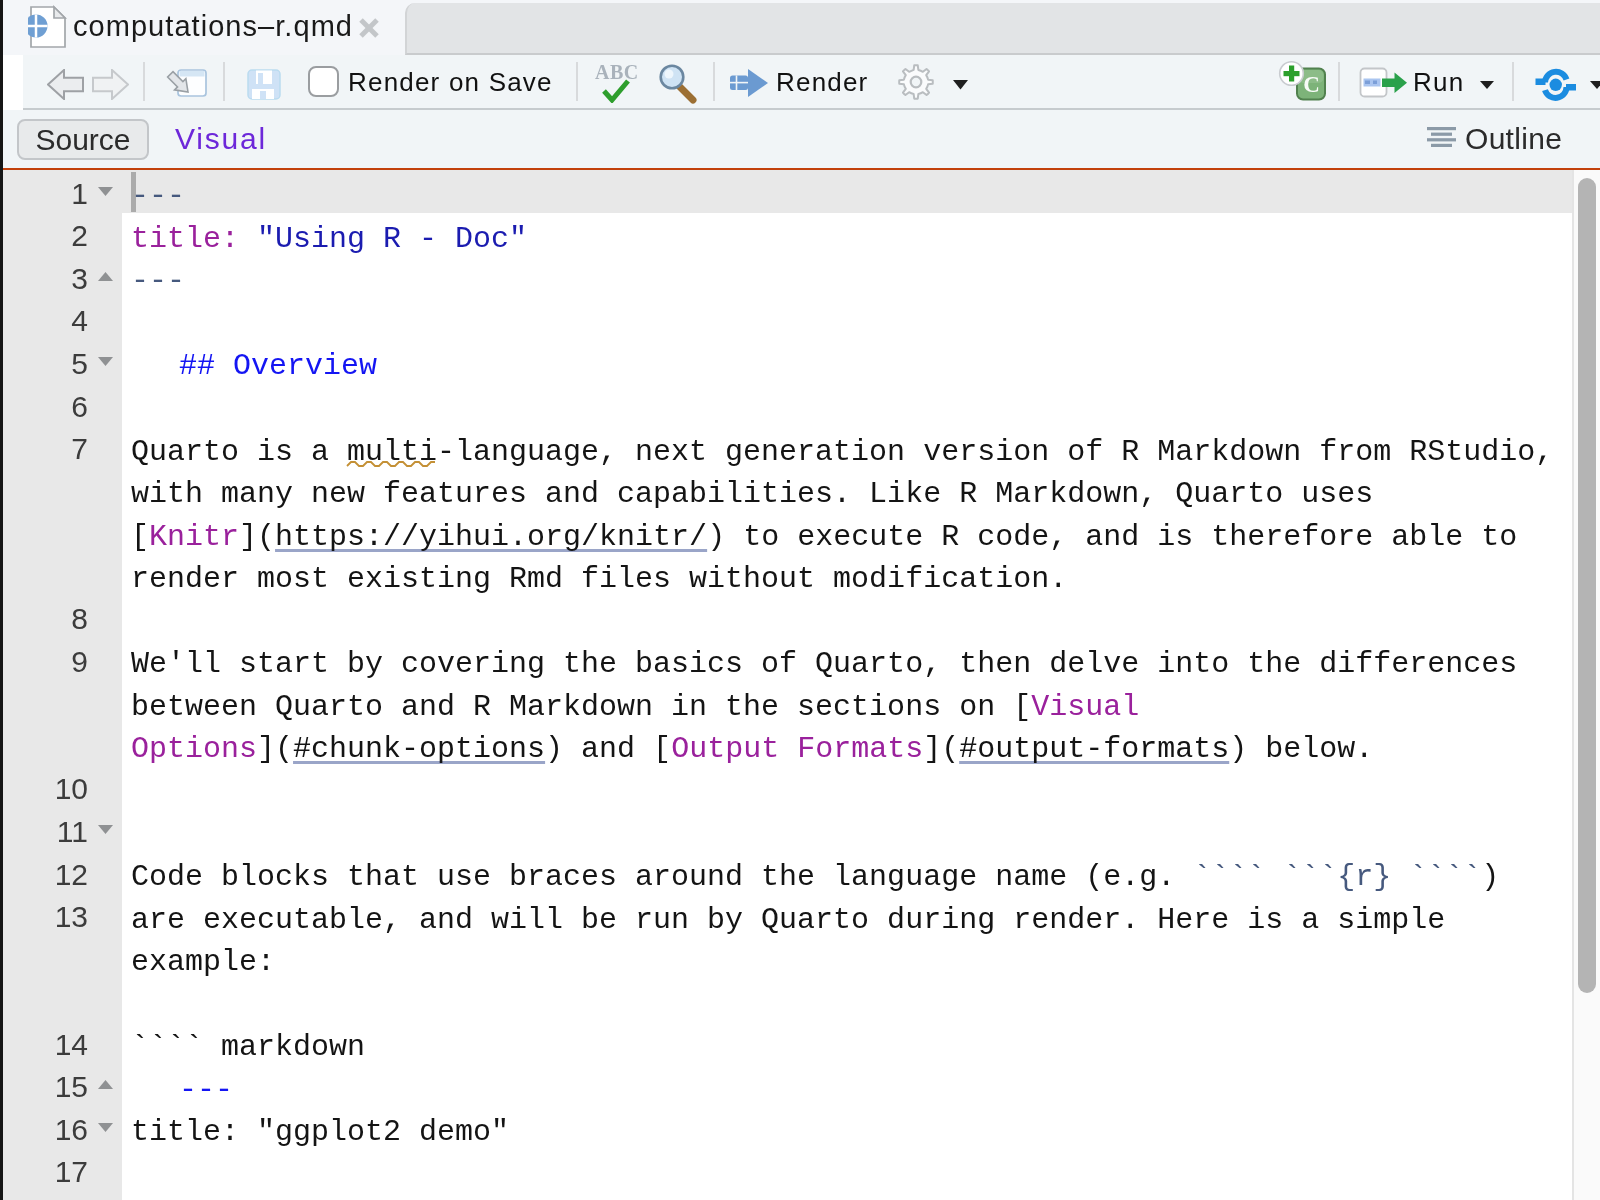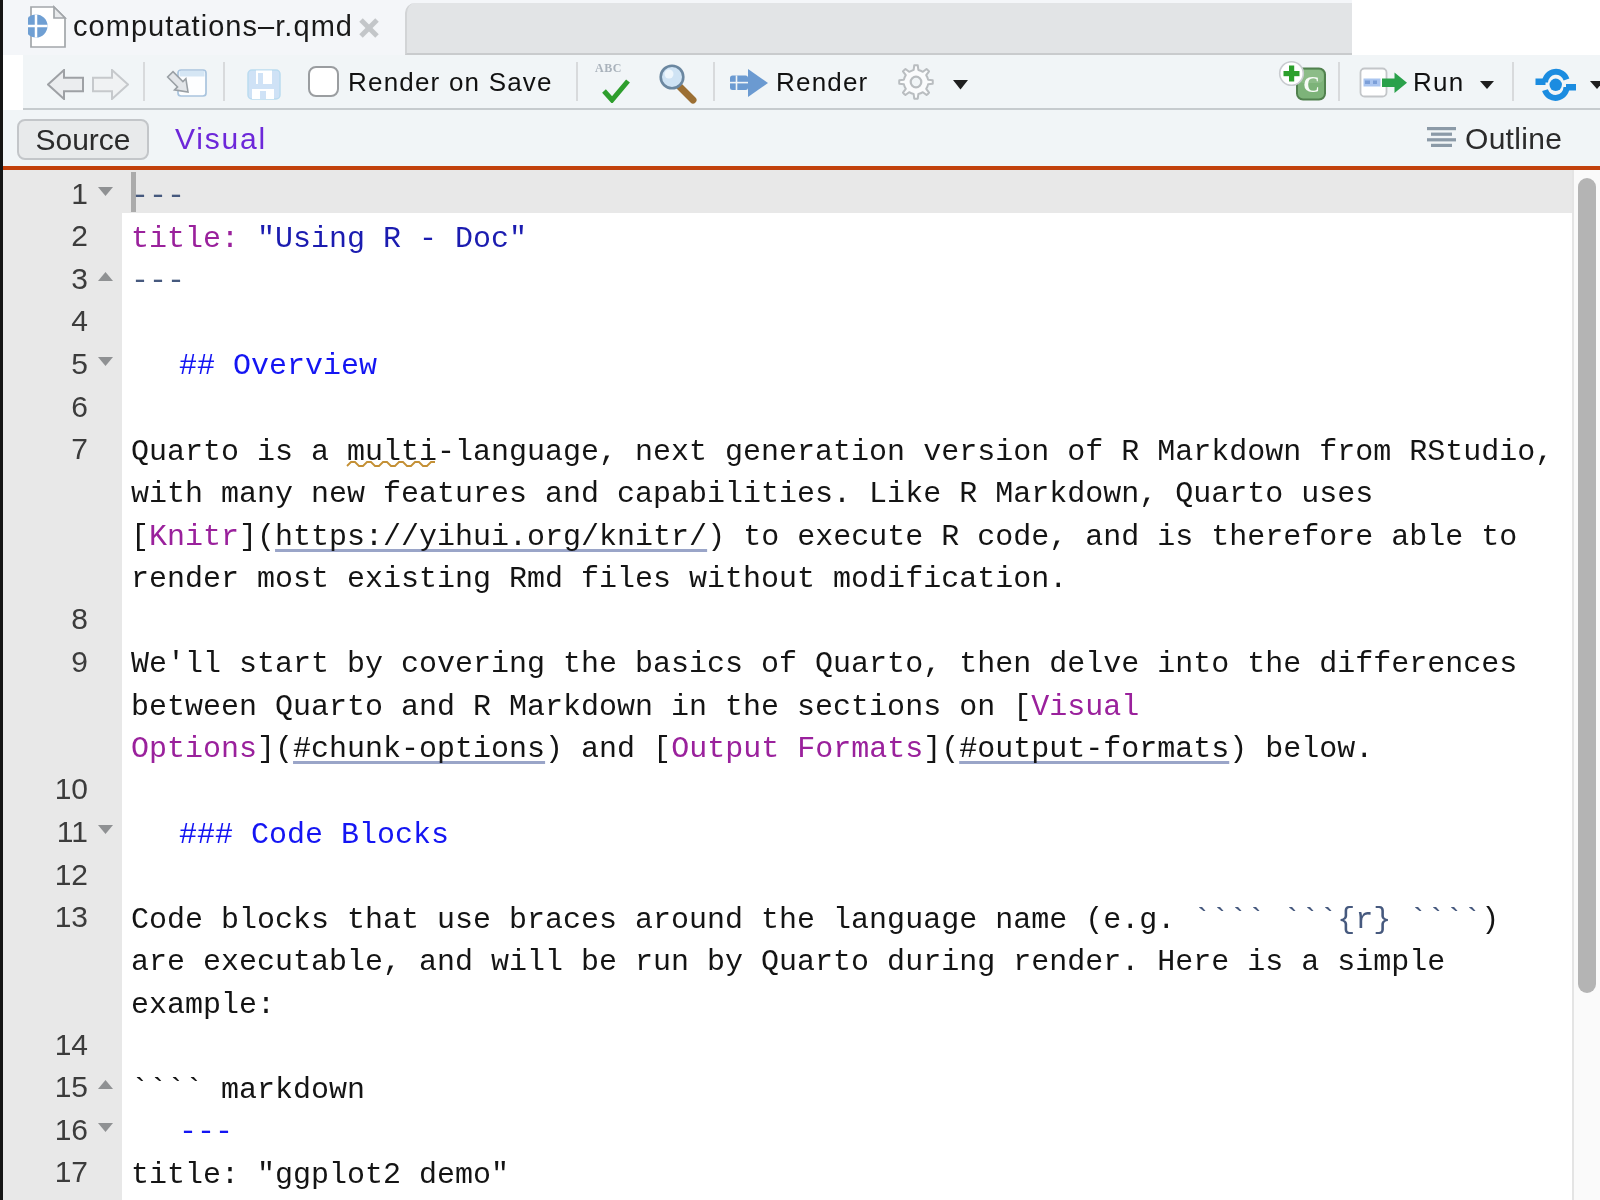--- a/index.html
+++ b/index.html
@@ -1,29 +1,29 @@
 <!DOCTYPE html>
 <html><head>
 <meta charset="utf-8">
 <style>
   html,body{margin:0;padding:0;}
   body{width:1600px;height:1200px;overflow:hidden;font-family:"Liberation Sans",sans-serif;}
   #app{position:relative;width:1600px;height:1200px;background:#ffffff;}
   .abs{position:absolute;}
   
-  #tabbar{left:0;top:0;width:1352px;height:55px;background:#f4f6f9;}
+  #tabbar{left:0;top:0;width:1600px;height:55px;background:#f4f6f9;}
   #tabgray{left:405px;top:3px;right:0;bottom:0;background:#e2e4e6;border-left:2px solid #d2d4d6;border-bottom:2px solid #c9cbcd;border-top-left-radius:10px;box-sizing:border-box;}
   #tabtitle{left:73px;top:0;height:55px;line-height:52px;font-size:29px;letter-spacing:1.05px;color:#1a1a1a;}
   
   #toolbar{left:0;top:55px;width:1600px;height:55px;background:#f1f5f7;border-bottom:2px solid #c6cbce;box-sizing:border-box;margin-left:23px;}
   .sep{position:absolute;width:2px;background:#d8dadc;}
   .tbsep{top:7px;height:39px;}
   .tblabel{position:absolute;font-size:26px;color:#111;letter-spacing:1.2px;}
   
-  #srcrow{left:0;top:110px;width:1600px;height:64px;background:#f1f5f7;border-bottom:8px solid #c2410c;box-sizing:border-box;}
+  #srcrow{left:0;top:110px;width:1600px;height:64px;background:#f1f5f7;border-bottom:6px solid #c2410c;box-sizing:border-box;}
   #srcbtn{left:17px;top:9px;width:132px;height:41px;background:#e8eaeb;border:2px solid #c3c6c9;border-radius:8px;box-sizing:border-box;text-align:center;line-height:37px;font-size:30px;color:#2b2b2b;}
   #visual{left:175px;top:0px;height:60px;line-height:58px;font-size:30px;letter-spacing:1.8px;color:#6d28d9;}
   #outlinelbl{left:1465px;top:0px;height:60px;line-height:58px;font-size:30px;letter-spacing:0.3px;color:#2b2b2b;}
   
   #editor{left:0;top:170px;width:1600px;height:1030px;background:#fff;}
   #gutter{left:0;top:0;width:121.5px;height:1030px;background:#e8e8e8;}
   #curline{left:121.5px;top:0;width:1450.5px;height:42.5px;background:#e8e8e8;}
   #caret{left:131px;top:1.5px;width:5px;height:40px;background:#ababab;}
   #lnums{left:0;top:2.8px;width:88px;height:1026px;font-family:"Liberation Sans",sans-serif;font-size:30px;line-height:42.55px;color:#3c3c3c;text-align:right;margin:0;}
   #code{left:131px;top:5.3px;font-family:"Liberation Mono",monospace;font-size:30px;line-height:42.55px;color:#141414;margin:0;}
@@ -81,21 +81,21 @@
       <rect x="1" y="1" width="32" height="29" rx="4" fill="#cfe2f6" stroke="#badbf0" stroke-width="1.5"></rect>
       <rect x="9" y="1.5" width="16" height="13.5" fill="#ffffff"></rect>
       <rect x="11" y="4" width="5" height="11" fill="#cfe2f6"></rect>
       <rect x="5" y="20" width="22" height="10" fill="#ffffff"></rect>
       <rect x="13" y="22" width="6" height="8" fill="#cfe2f6"></rect>
     </svg>
     <div class="abs" style="left:285px;top:11px;width:27px;height:27px;background:#fff;border:2.5px solid #9a9da0;border-radius:8px;"></div>
     <div class="tblabel" style="left:325px;top:12px;">Render on Save</div>
     <div class="sep tbsep" style="left:553px"></div>
 
-    <div class="abs" style="left:572px;top:6px;font-family:'Liberation Serif',serif;font-weight:bold;font-size:12px;color:#a9b2bb;letter-spacing:0.5px;">ABC</div>
+    <div class="abs" style="left:572px;top:6px;font-family:'Liberation Serif',serif;font-weight:bold;font-size:20px;color:#a9b2bb;letter-spacing:0.5px;">ABC</div>
     <svg class="abs" style="left:569px;top:14px" width="40" height="34">
       <path d="M12 22 L20 31 L36 12" stroke="#2e9e2d" stroke-width="5" fill="none"></path>
     </svg>
 
     <svg class="abs" style="left:635px;top:9px" width="40" height="40">
       <line x1="22" y1="23" x2="35" y2="36" stroke="#9c6f33" stroke-width="7" stroke-linecap="round"></line>
       <circle cx="14" cy="13" r="11.3" fill="#cfe3f4" stroke="#6b87a0" stroke-width="2.6"></circle>
       <circle cx="11" cy="10" r="4.5" fill="#eef6fc"></circle>
     </svg>
     <div class="sep tbsep" style="left:690px"></div>
@@ -199,21 +199,20 @@
 
 Quarto is a multi-language, next generation version of R Markdown from RStudio,
 with many new features and capabilities. Like R Markdown, Quarto uses
 [<span class="p">Knitr</span>](<span class="u">https://yihui.org/knitr/</span>) to execute R code, and is therefore able to
 render most existing Rmd files without modification.
 
 We'll start by covering the basics of Quarto, then delve into the differences
 between Quarto and R Markdown in the sections on [<span class="p">Visual</span>
 <span class="p">Options</span>](<span class="u">#chunk-options</span>) and [<span class="p">Output Formats</span>](<span class="u">#output-formats</span>) below.
 
-<span class="h">### Code Blocks</span>
 
 Code blocks that use braces around the language name (e.g. <span class="sl">```` ```{r} ````</span>)
 are executable, and will be run by Quarto during render. Here is a simple
 example:
 
 ```` markdown
 <span class="h">---</span>
 title: "ggplot2 demo"</pre>
 
     <svg class="abs" style="left:346px;top:290px" width="92" height="8">

